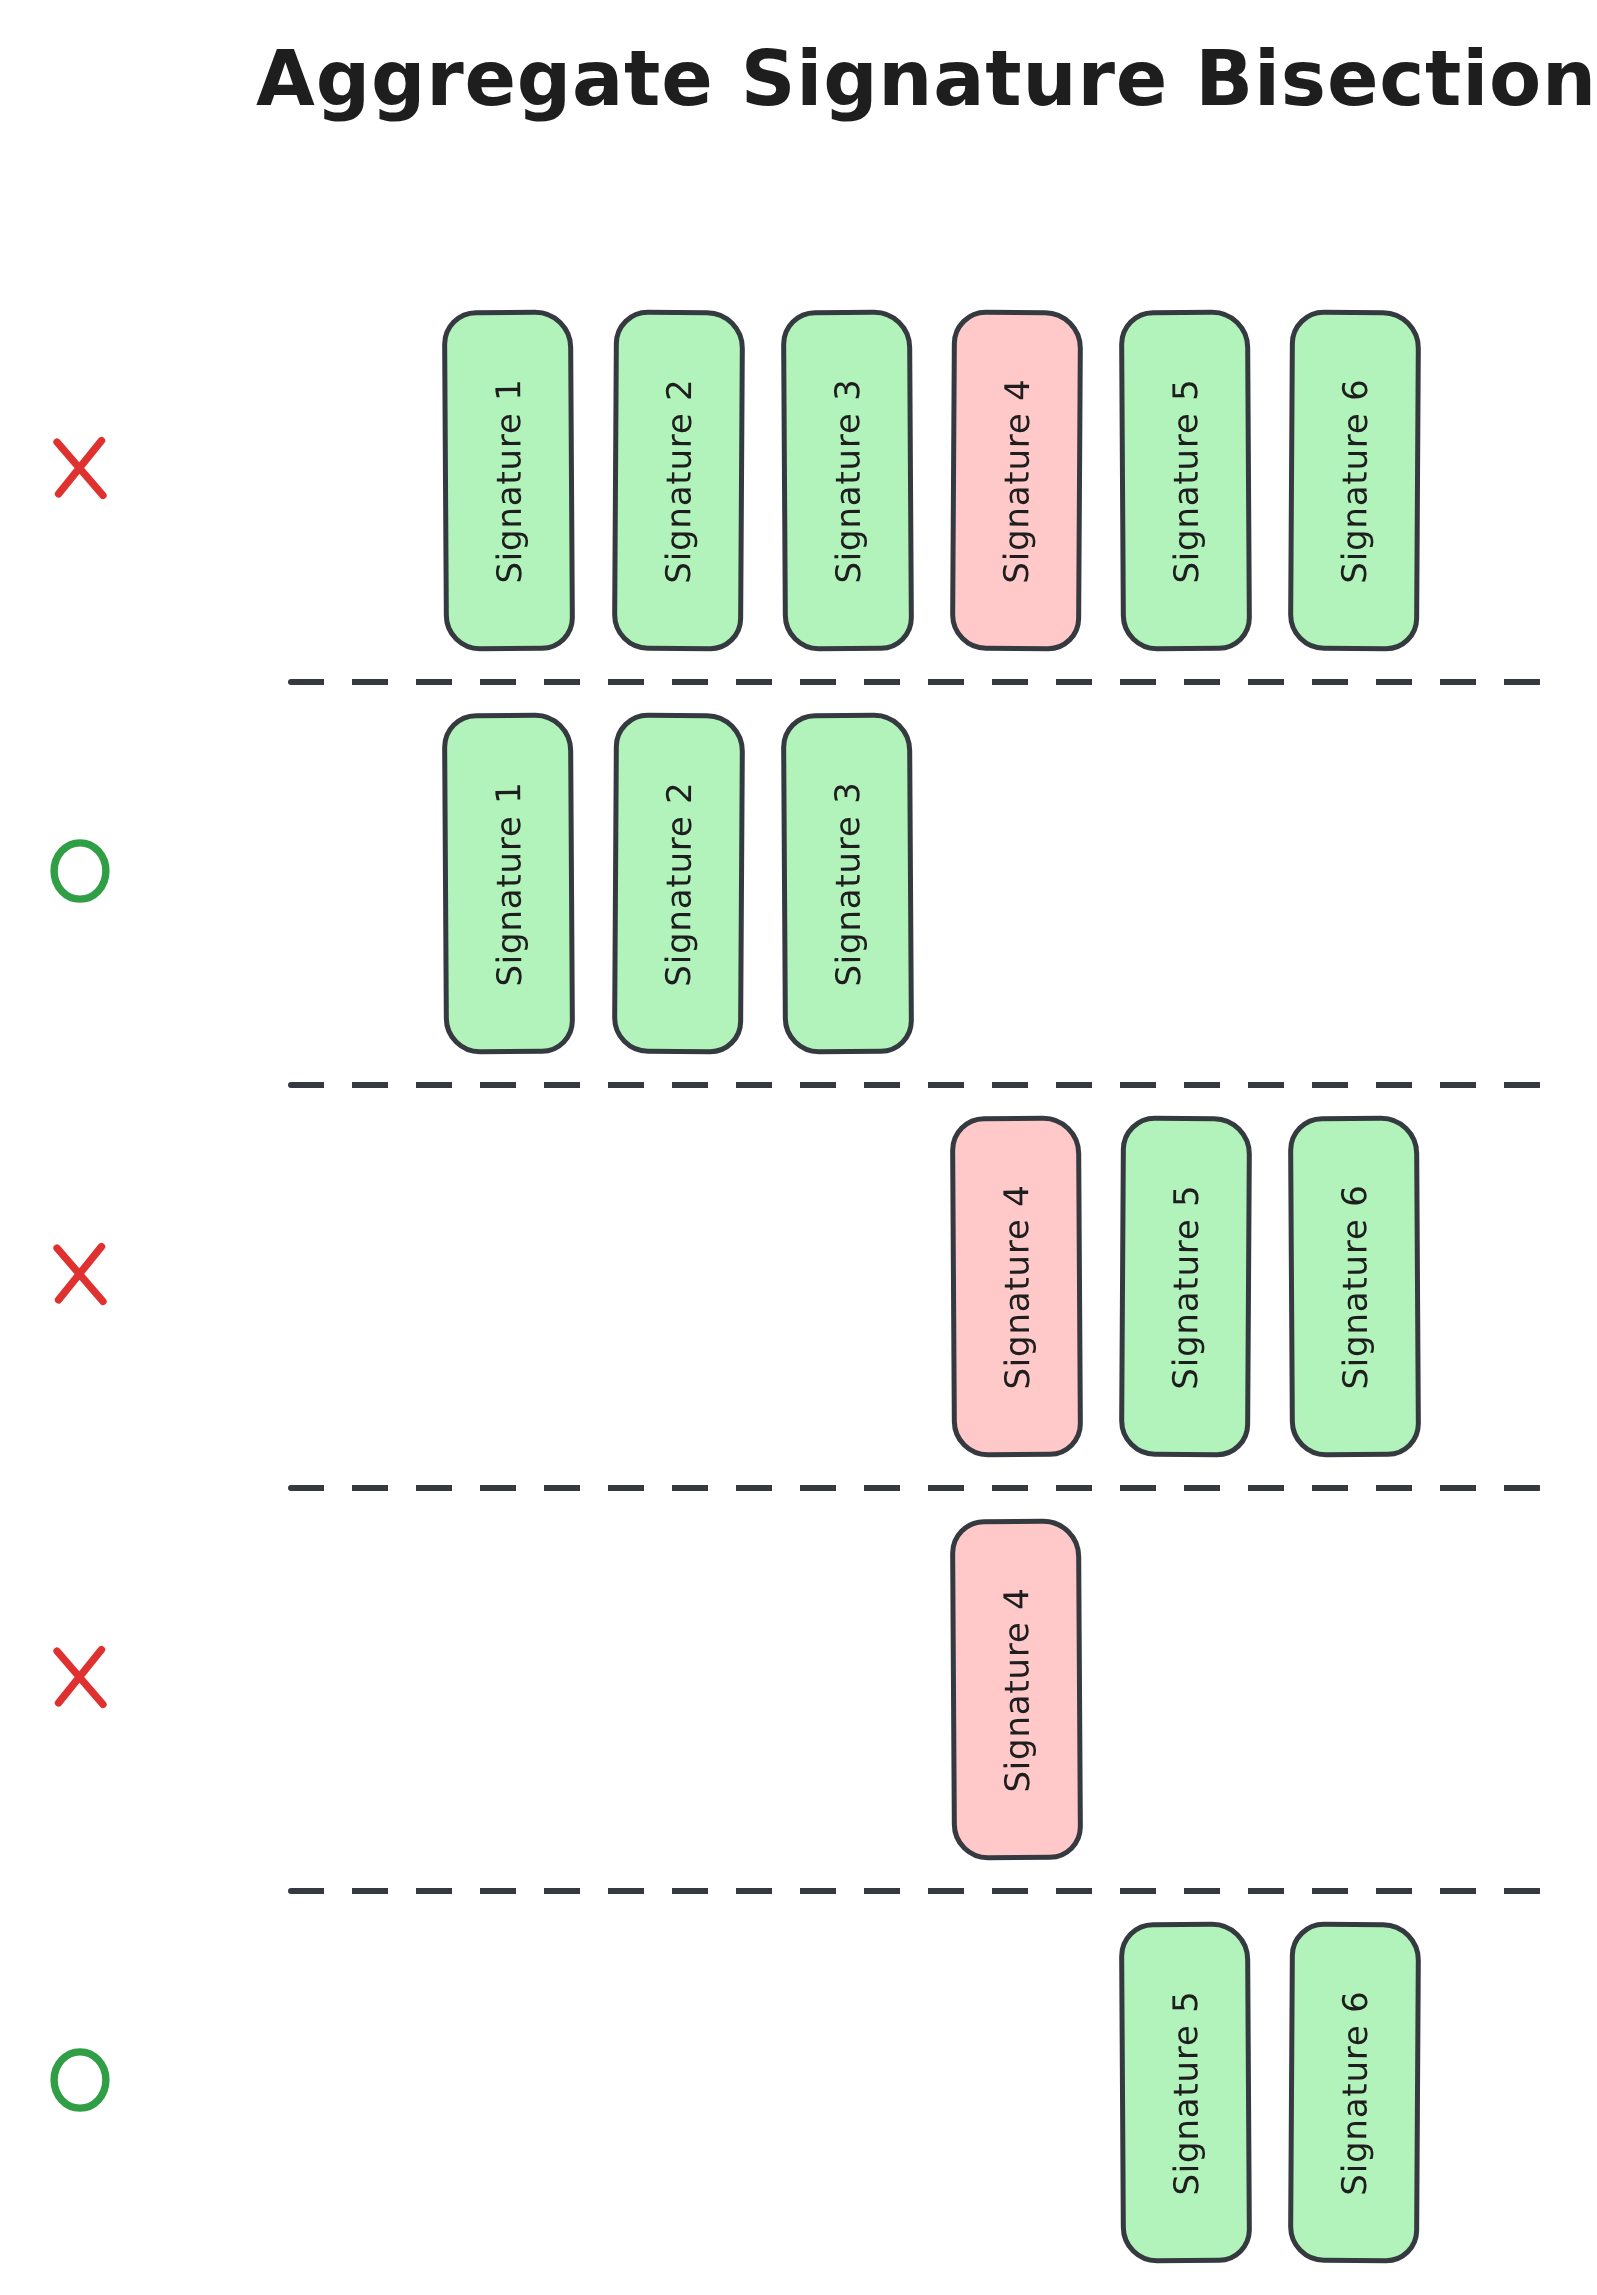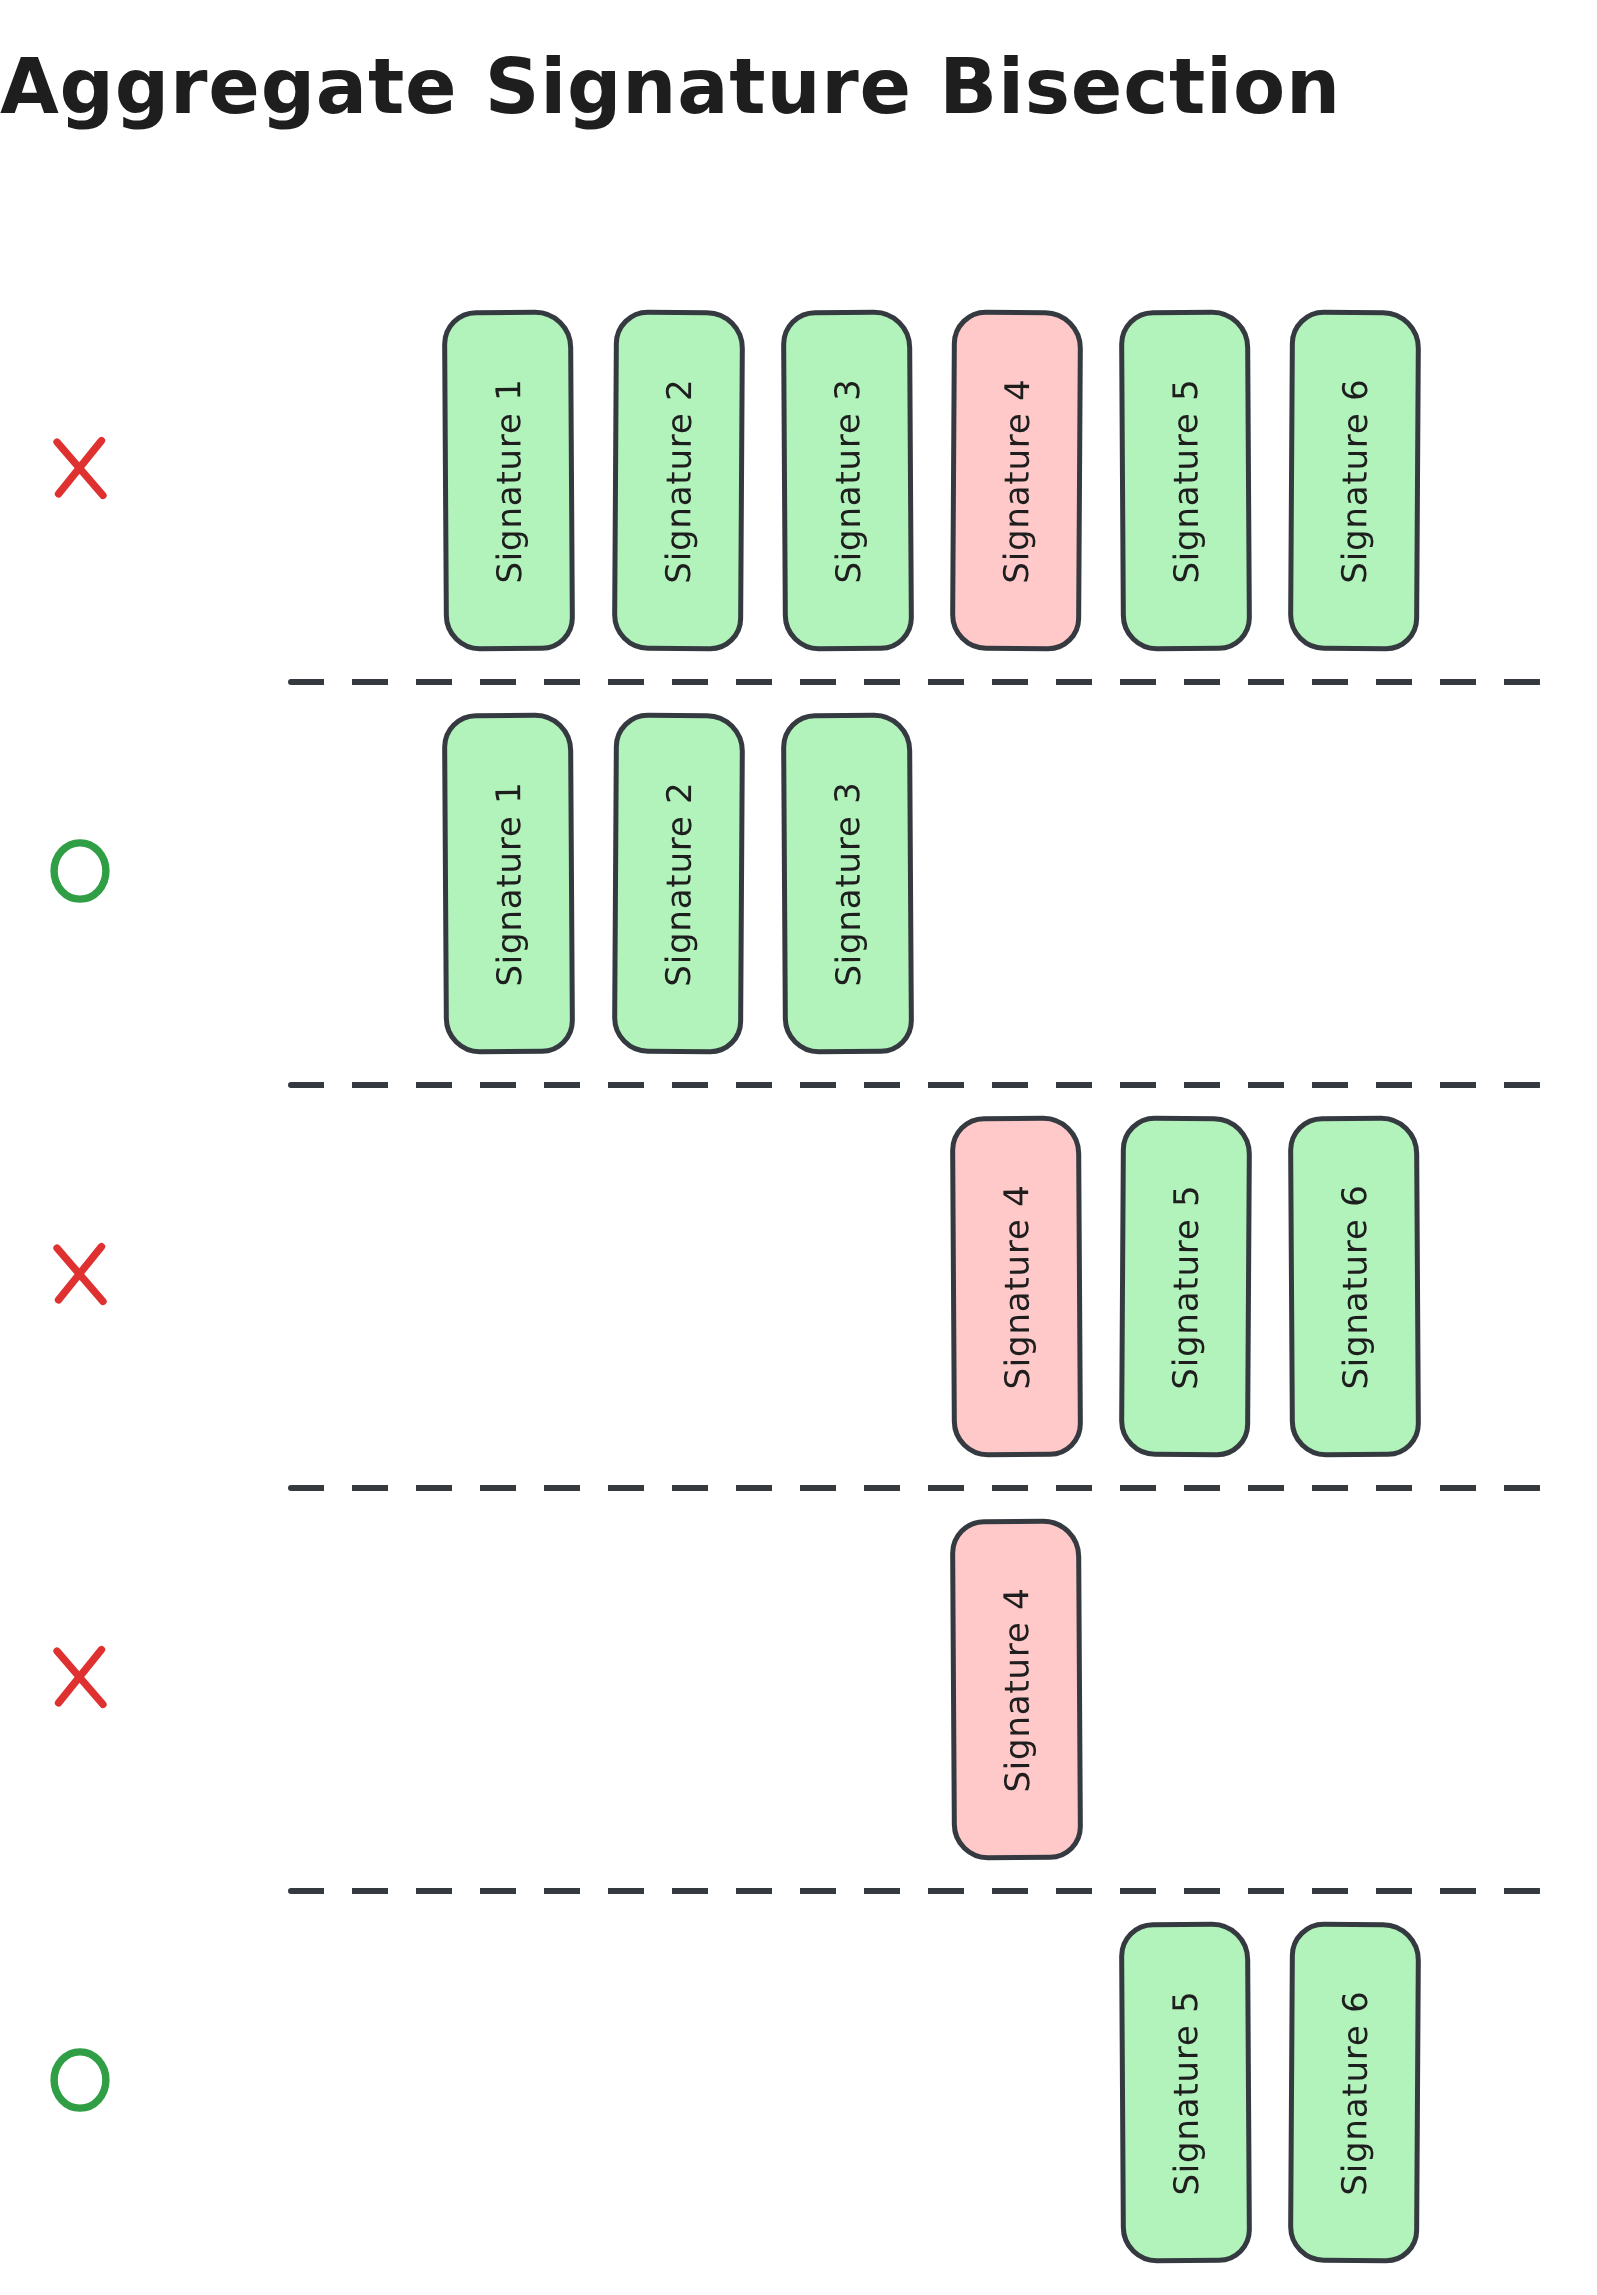--- a/index.html
+++ b/index.html
@@ -14,26 +14,25 @@
     position: relative;
     width: 1597px;
     height: 2295px;
     background: #ffffff;
   }
   .title {
     position: absolute;
     top: 34px;
     left: 0;
     width: 100%;
-    text-align: left;
+    text-align: right;
     font-size: 76px;
     font-weight: bold;
     color: #1e1e1e;
     letter-spacing: 0.8px;
-    margin-top: 8px;
   }
   .rows {
     position: absolute;
     top: 279px;
     left: 0;
     width: 100%;
     height: 2016px;
   }
   .row {
     position: relative;

